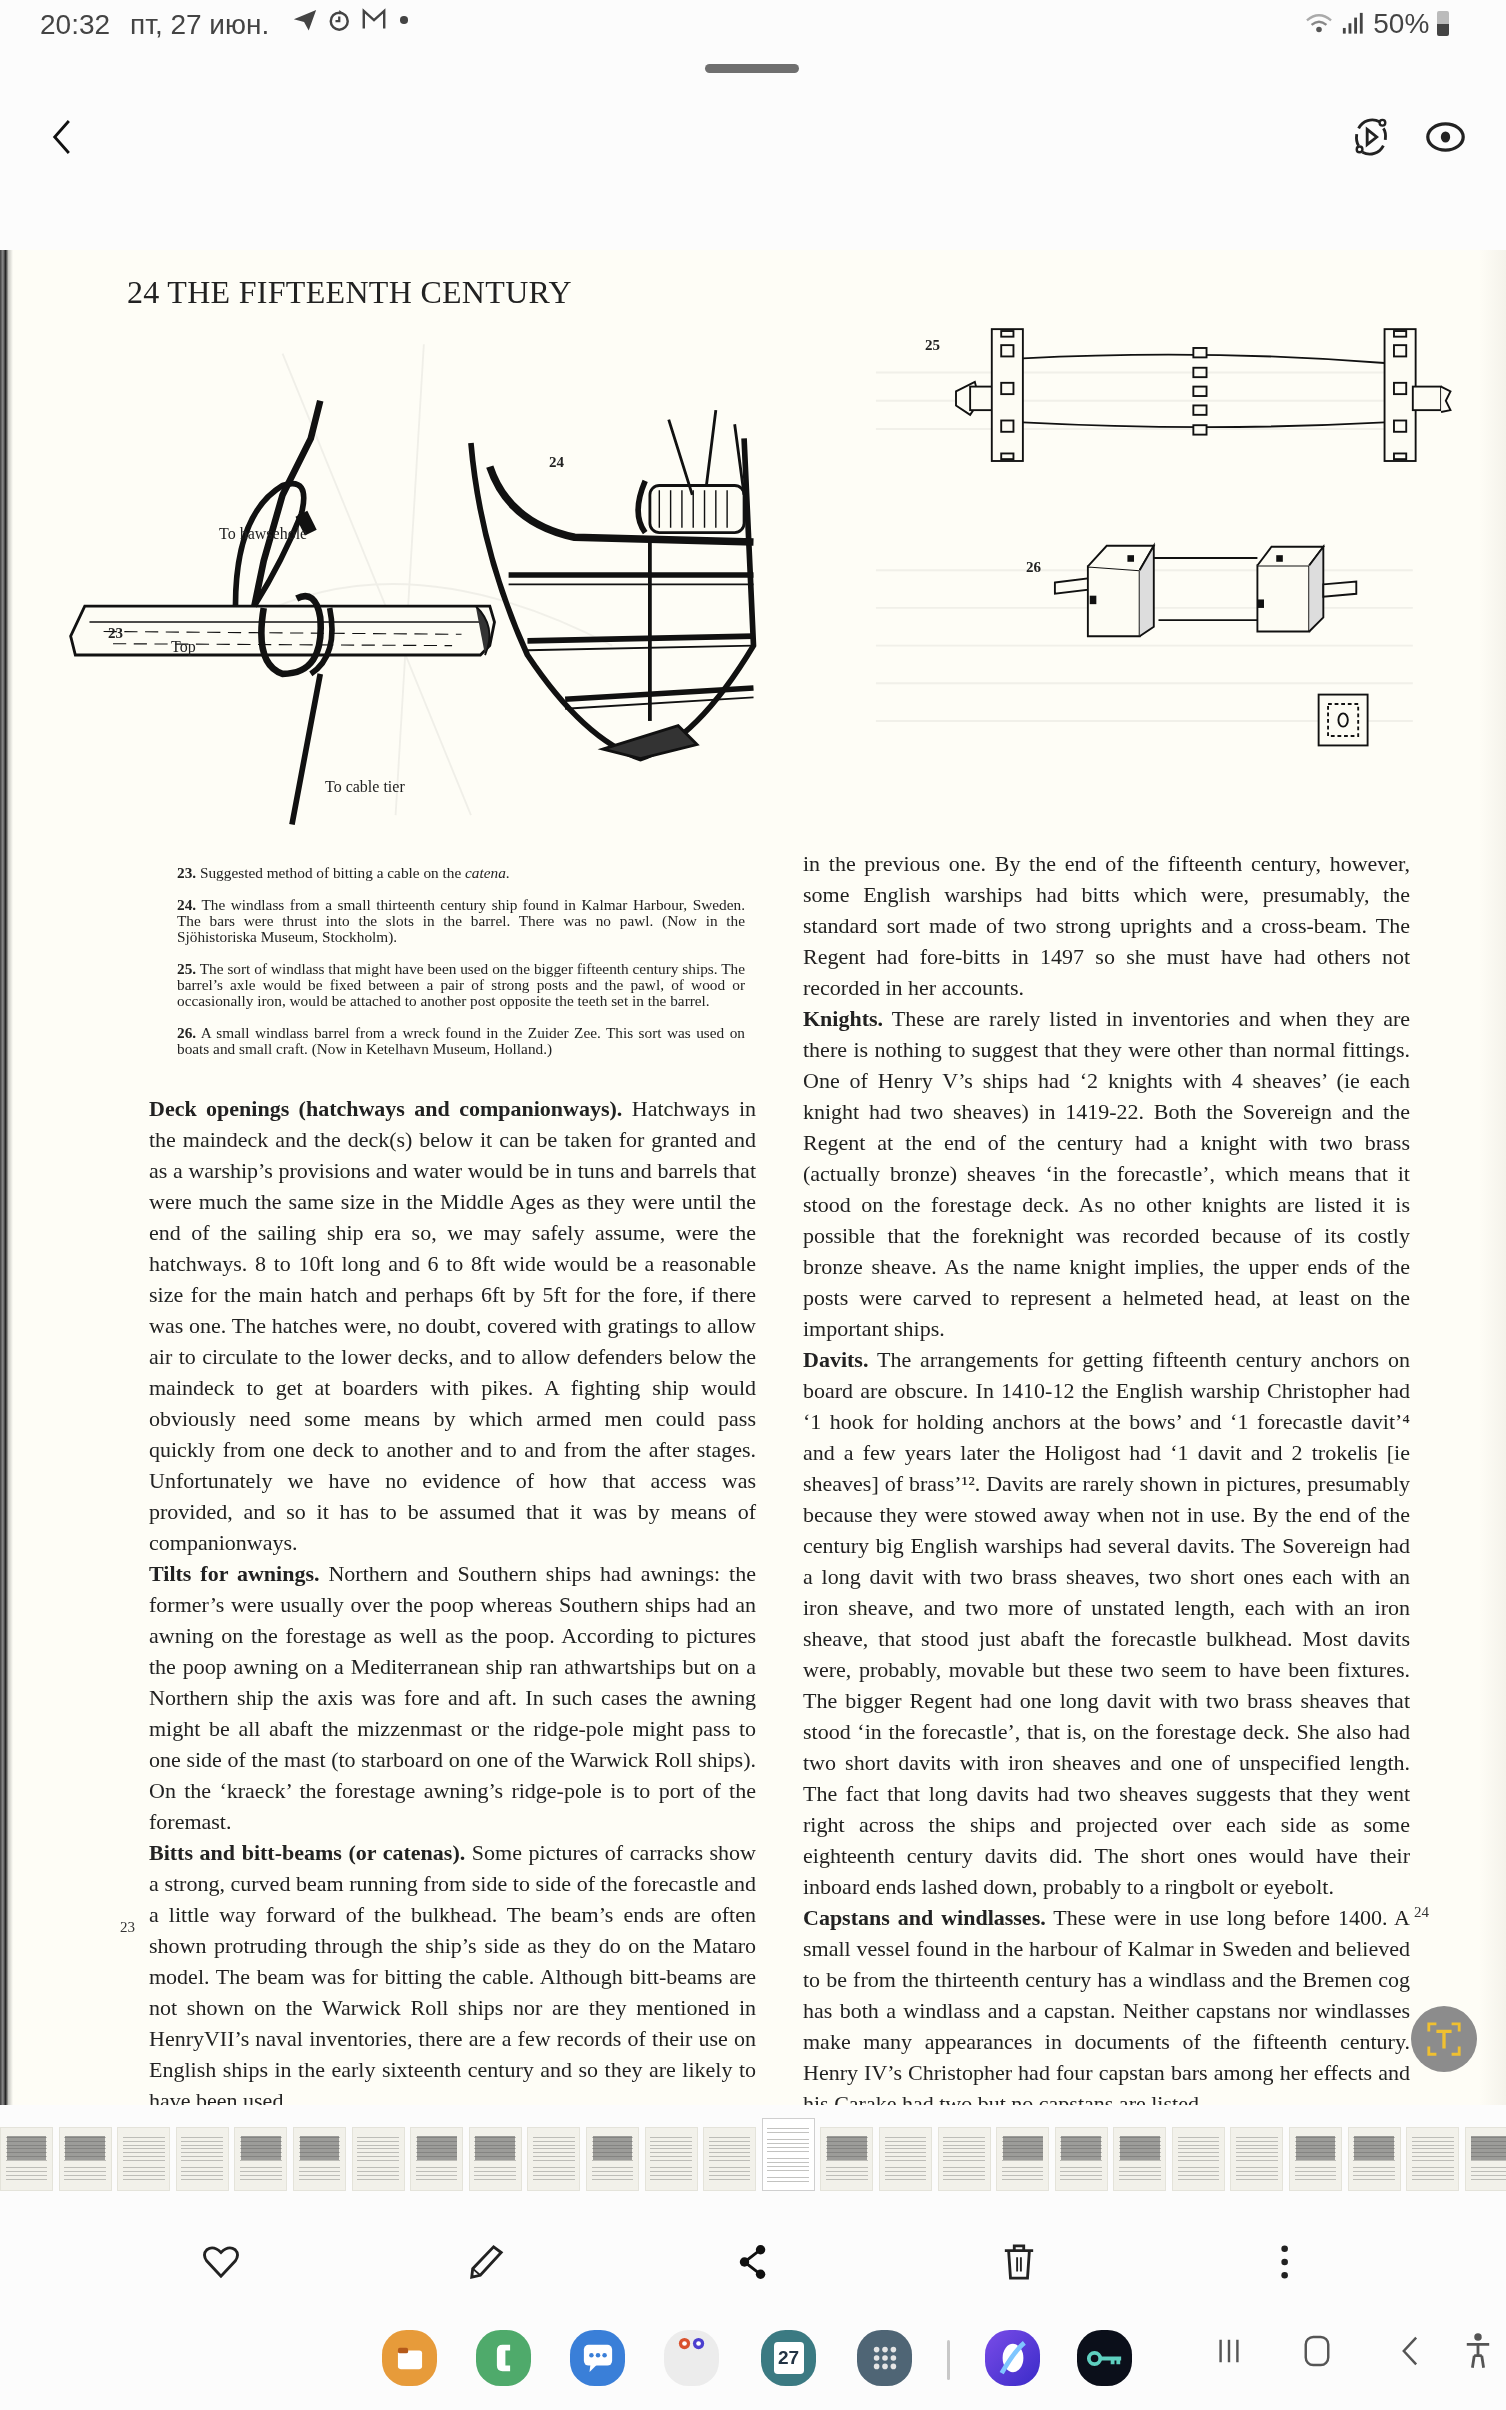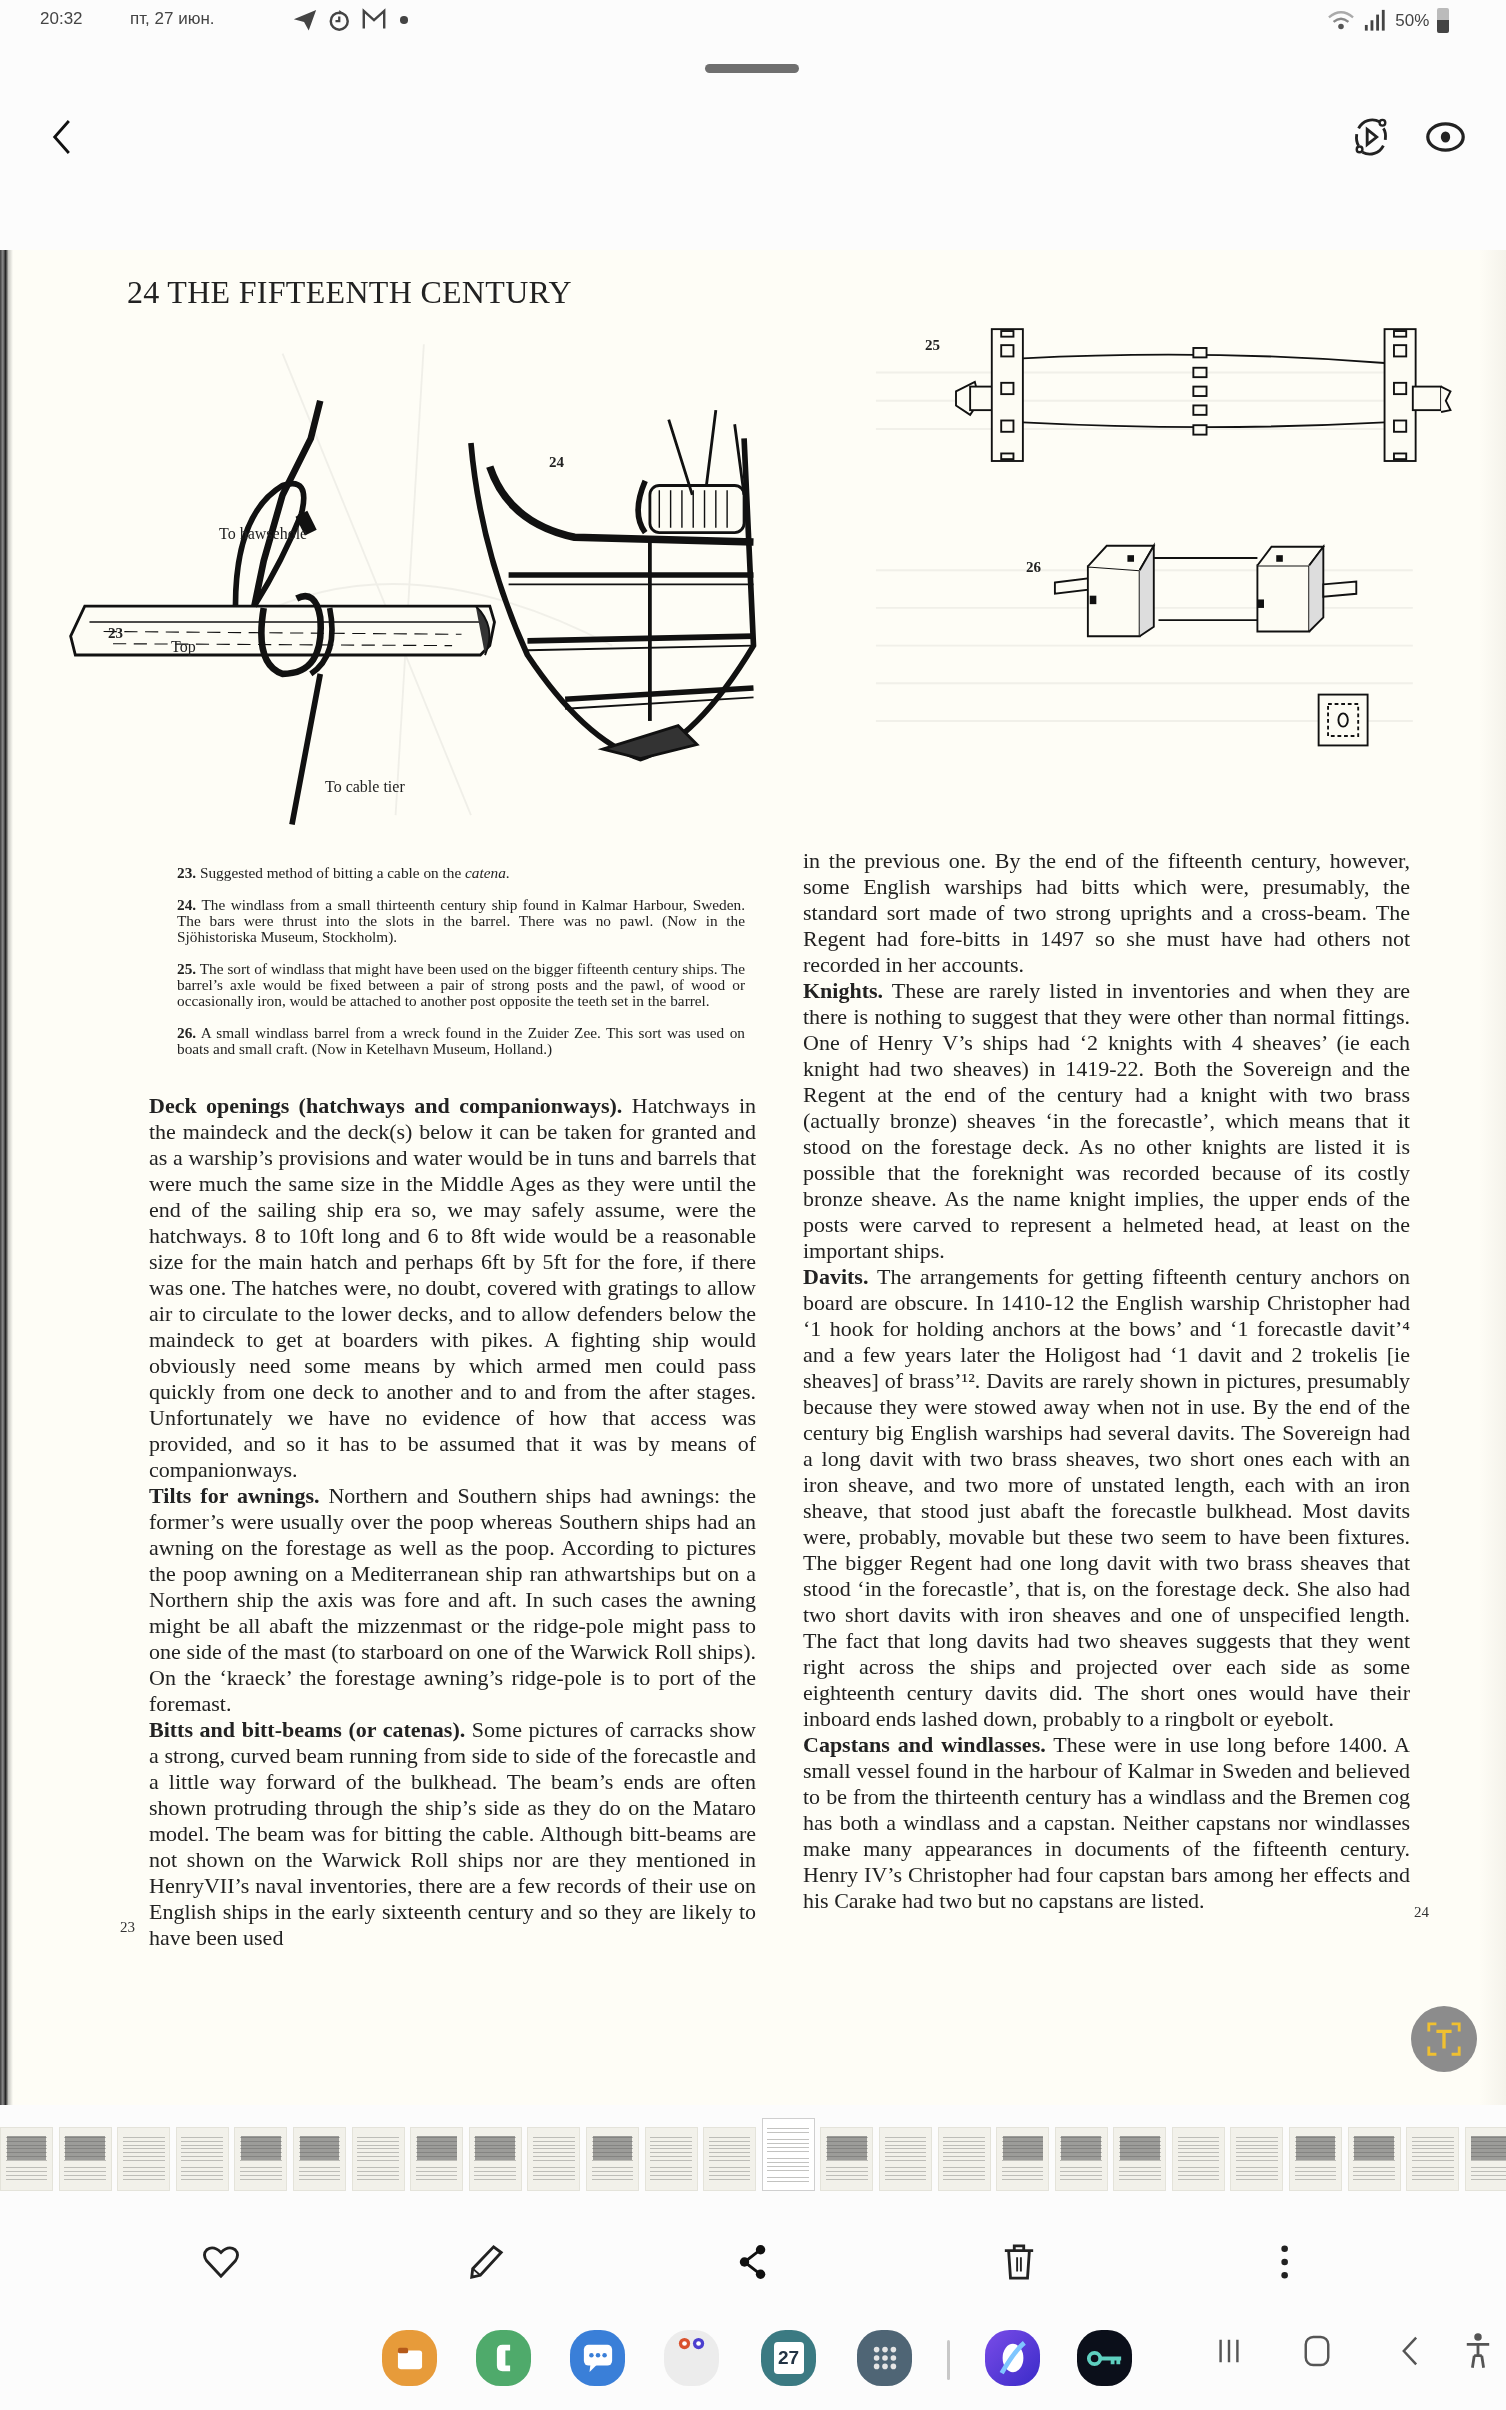--- a/index.html
+++ b/index.html
@@ -1,20 +1,20 @@
 <!DOCTYPE html>
 <html style="font-size:15px"><head>
 <meta charset="utf-8">
 <style>
   * { box-sizing: border-box; margin: 0; padding: 0; }
   html, body { width: 1507px; height: 2411px; background: #fcfcfc; overflow: hidden; font-family: "Liberation Sans", sans-serif; }
   .root { position: relative; width: 1507px; height: 2411px; }
 
   
-  .status { position: absolute; left: 0; top: 0; width: 1485px; height: 56px; color: #444; font-family: "Liberation Sans", sans-serif; font-size: 17px; }
+  .status { position: absolute; left: 0; top: 0; width: 1485px; height: 56px; color: #444; font-family: "Liberation Sans", sans-serif; font-size: 28px; }
   .status .time { position: absolute; left: 40px; top: 8.5px; }
   .status .date { position: absolute; left: 130px; top: 8.5px; }
   .status .notif { position: absolute; left: 292px; top: 7.5px; display: flex; gap: 9.4px; align-items: center; }
   .status .right { position: absolute; right: 36px; top: 7.5px; display: flex; gap: 7.5px; align-items: center; }
   .status .batt { width: 12.2px; height: 24.5px; border-radius: 1.9px; background: linear-gradient(to bottom, #bbb 50%, #444 50%); position: relative; }
   .handle { position: absolute; left: 705px; top: 64px; width: 94px; height: 9.4px; border-radius: 4.7px; background: #6f6f6f; }
 
   
   .topbar { position: absolute; left: 0; top: 94px; width: 1507px; height: 85px; }
   .icon-btn { position: absolute; display: flex; align-items: center; justify-content: center; }
@@ -22,21 +22,21 @@
   
   .page { position: absolute; left: 0; top: 250px; width: 1507px; height: 1855px; background: #fefdf6; overflow: hidden; }
   .spine { position: absolute; left: 0; top: 0; width: 13px; height: 100%; background: linear-gradient(to right, #3b3b3b 0, #8b8b8b 2.8px, #222 5.6px, #c9c9c3 8.5px, #fefdf6 13px); }
   .right-edge { position: absolute; right: 0; top: 0; width: 28px; height: 100%; background: linear-gradient(to right, #fefdf6, #f4f2ea); }
   .serif { font-family: "Liberation Serif", "DejaVu Serif", serif; color: #222; }
   .running-head { position: absolute; left: 127px; top: 23.5px; font-size: 32px; letter-spacing: 0.3px; }
   .fig-label { position: absolute; font-size: 15px; font-weight: bold; }
   .fig-note { position: absolute; font-size: 16px; }
   .captions { position: absolute; left: 161px; top: 599px; width: 600px; font-size: 15.3px; line-height: 16px; text-align: justify; }
   .captions p { margin: 16px; }
-  .col { position: absolute; font-size: 22px; line-height: 26px; text-align: justify; }
+  .col { position: absolute; font-size: 22px; line-height: 31px; text-align: justify; }
   .col p { margin: 0; }
   .col-left { left: 149px; top: 843px; width: 607px; }
   .col-right { left: 803px; top: 598px; width: 607px; }
   .col b { font-weight: bold; }
   .margin-num { position: absolute; font-size: 15px; color: #333; }
 
   
   .strip { position: absolute; left: 0; top: 2116px; width: 1507px; height: 75px; display: flex; gap: 5.6px; align-items: flex-end; padding-left: 0; overflow: hidden; }
   .thumb { flex: 0 0 auto; width: 53px; height: 64px; background: #f2f1ea; border: 0.9px solid #e4e3da; position: relative; overflow: hidden; }
   .thumb::before { content: ""; position: absolute; left: 4.7px; right: 4.7px; top: 9.4px; bottom: 7.5px; background: repeating-linear-gradient(to bottom, #9a9a96 0, #9a9a96 0.9px, transparent 0.9px, transparent 3.8px); opacity: .6; }

